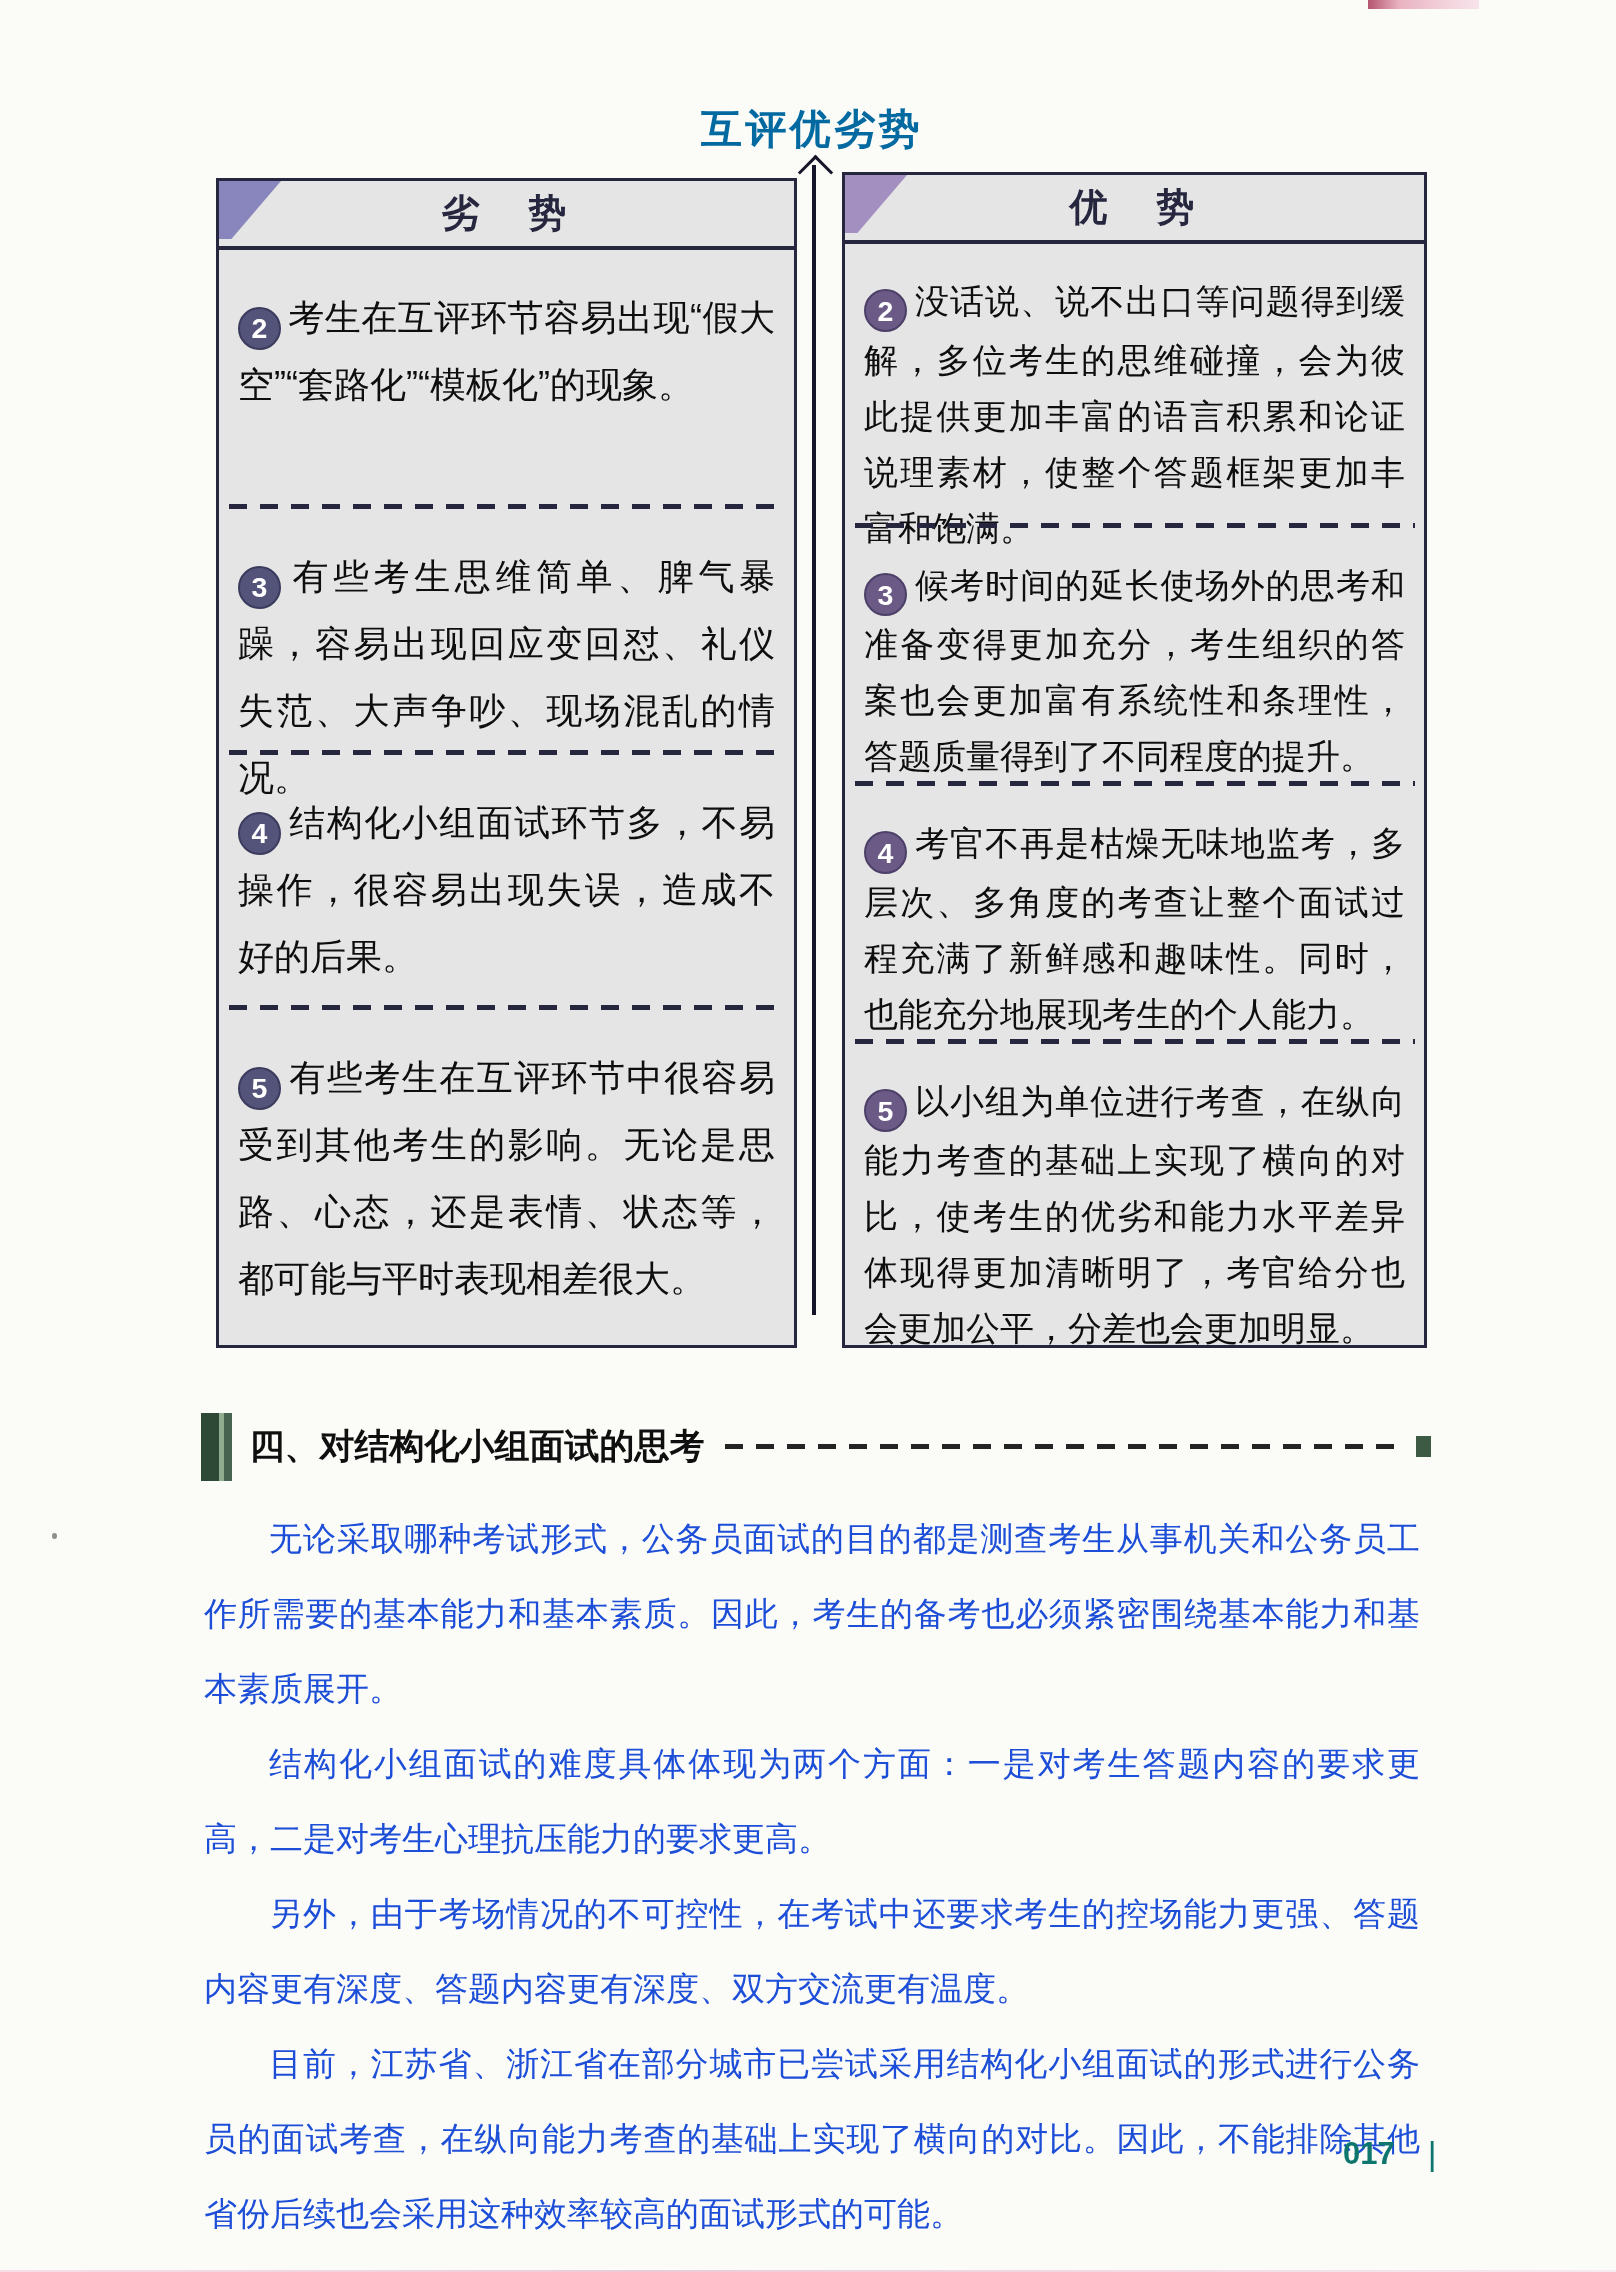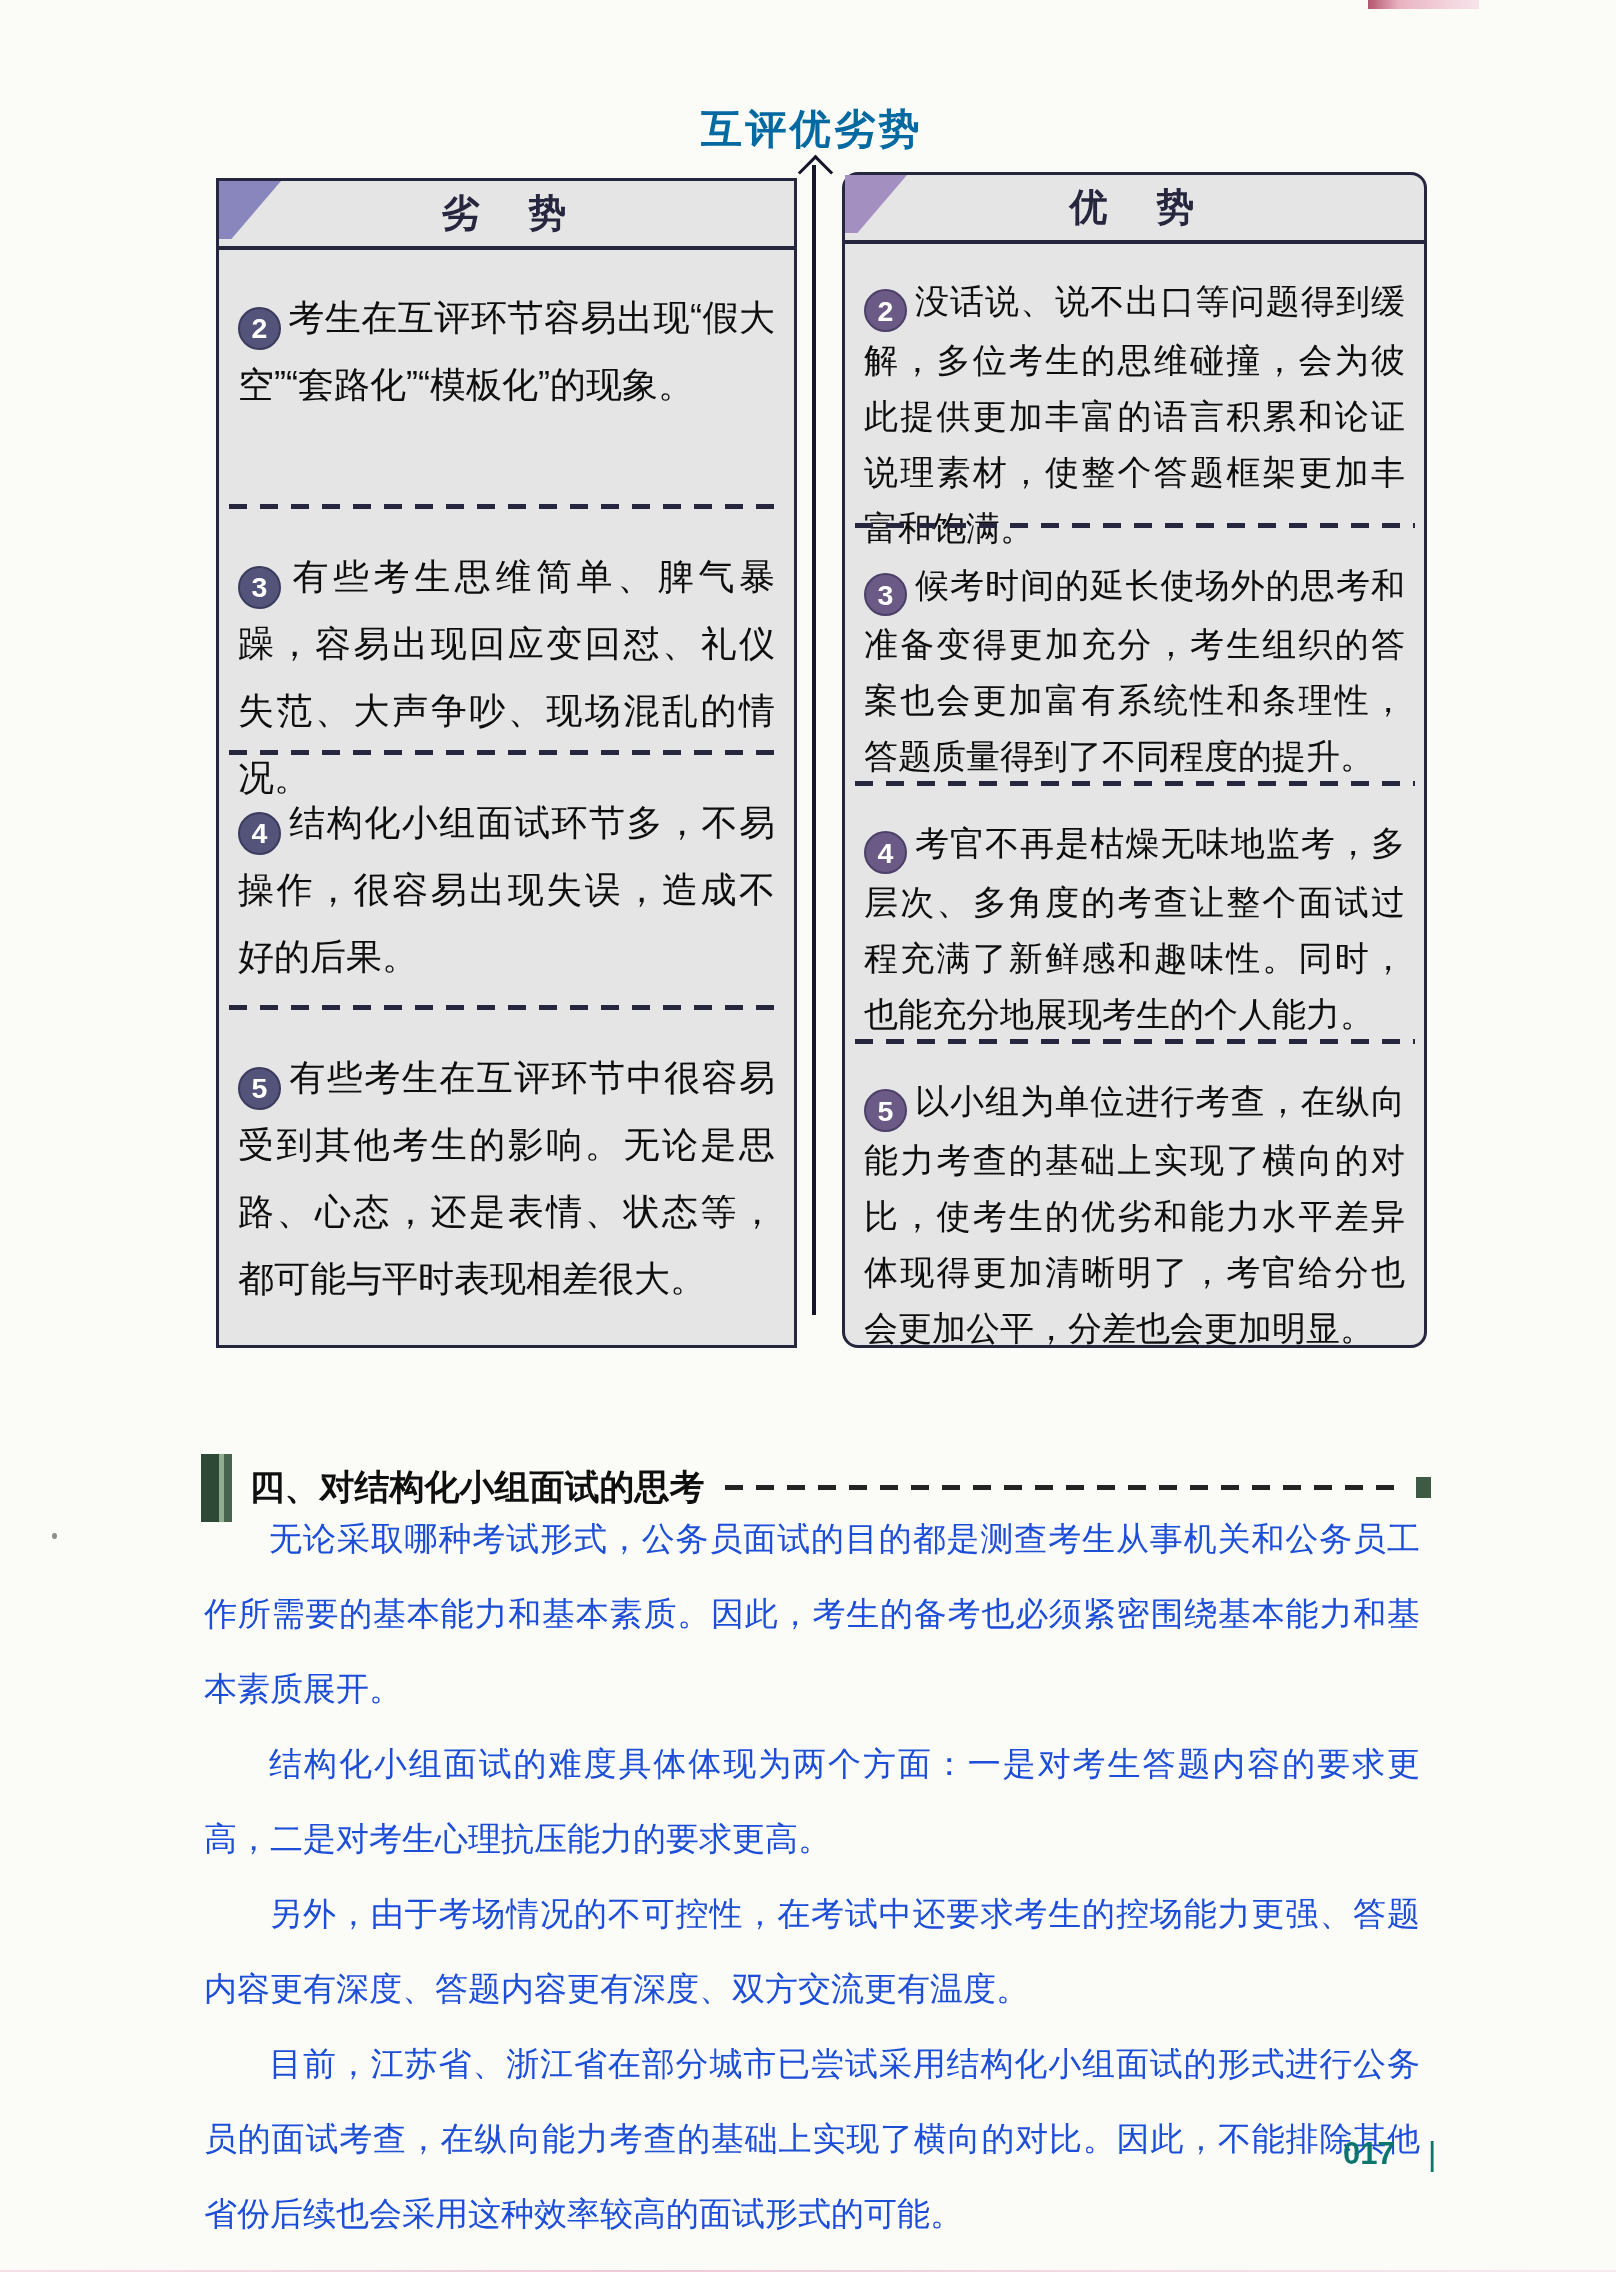--- a/index.html
+++ b/index.html
@@ -23,21 +23,21 @@
   .diagram-title{position:absolute;top:102px;left:812px;transform:translateX(-50%);
     margin:0;font-size:41px;font-weight:bold;color:#0369a1;letter-spacing:3.4px;white-space:nowrap;}
   .center-arrow{position:absolute;left:800px;top:157px;width:27px;height:1162px;}
   .arrow-line{position:absolute;left:12.2px;top:8.1px;bottom:4.1px;width:3.4px;background:#15152a;}
   .arrow-head{position:absolute;top:2.7px;left:2.7px;width:22px;height:22px;
     border-left:3.4px solid #15152a;border-top:3.4px solid #15152a;transform:rotate(45deg);}
 
   
   .panel{position:absolute;border:3.4px solid #26263f;background:#e5e5e5;box-sizing:border-box;}
   .panel.left{left:216px;top:178px;width:581px;height:1170px;}
-  .panel.right{left:842px;top:172px;width:585px;height:1176px;border-radius:16px;}
+  .panel.right{left:842px;top:172px;width:585px;height:1176px;}
   .panel-header{position:relative;height:65px;border-bottom:4.1px solid #26263f;
     display:flex;align-items:center;justify-content:center;}
   .header-text{font-size:38px;font-weight:bold;color:#26263f;letter-spacing:5.4px;}
   .corner{position:absolute;top:0;left:0;width:62px;height:58px;
     clip-path:polygon(0 0,100% 0,20% 100%,0 100%);}
   .panel.left .corner{background:#8886bd;}
   .panel.right .corner{background:#a38fc0;}
 
   .panel-body{position:absolute;top:69px;left:0;right:0;bottom:0;}
   .item{position:relative;box-sizing:border-box;}
@@ -51,21 +51,21 @@
   .item-text{margin:0;text-align:justify;color:#0e0e0e;font-weight:500;}
   .panel.left  .item-text{font-size:36px;line-height:67px;}
   .panel.right .item-text{font-size:34px;line-height:56px;}
   .badge{display:inline-flex;width:43px;height:43px;border-radius:50%;
     align-items:center;justify-content:center;color:#fff;font-size:28.5px;font-weight:bold;
     margin-right:6.8px;vertical-align:-8.1px;box-sizing:border-box;}
   .panel.left  .badge{background:#54547b;border:2px solid #3b3b5e;}
   .panel.right .badge{background:#6a5a85;border:2px solid #4d4068;}
 
   
-  .section-heading-row{position:absolute;left:201px;top:1452px;width:1230px;height:71px;
+  .section-heading-row{position:absolute;left:201px;top:1411px;width:1230px;height:71px;
     display:flex;align-items:center;text-align:right;}
   .green-bar-icon{flex:none;width:31px;height:68px;margin-right:17.6px;
     background:linear-gradient(90deg,#2e4936 0 17.6px,#90ad92 17.6px 23px,#466450 23px);}
   .section-title{margin:0;font-size:35px;font-weight:bold;color:#0f0f0f;white-space:nowrap;}
   .heading-dashes{flex:1;height:4.8px;margin:0 12.2px 0 20.4px;
     background:repeating-linear-gradient(90deg,#242424 0 17.6px,transparent 17.6px 31px);}
   .green-square-icon{flex:none;width:15px;height:20.4px;background:#3c5a44;}
 
   
   .body-text{position:absolute;left:204px;top:1501px;width:1216px;}

